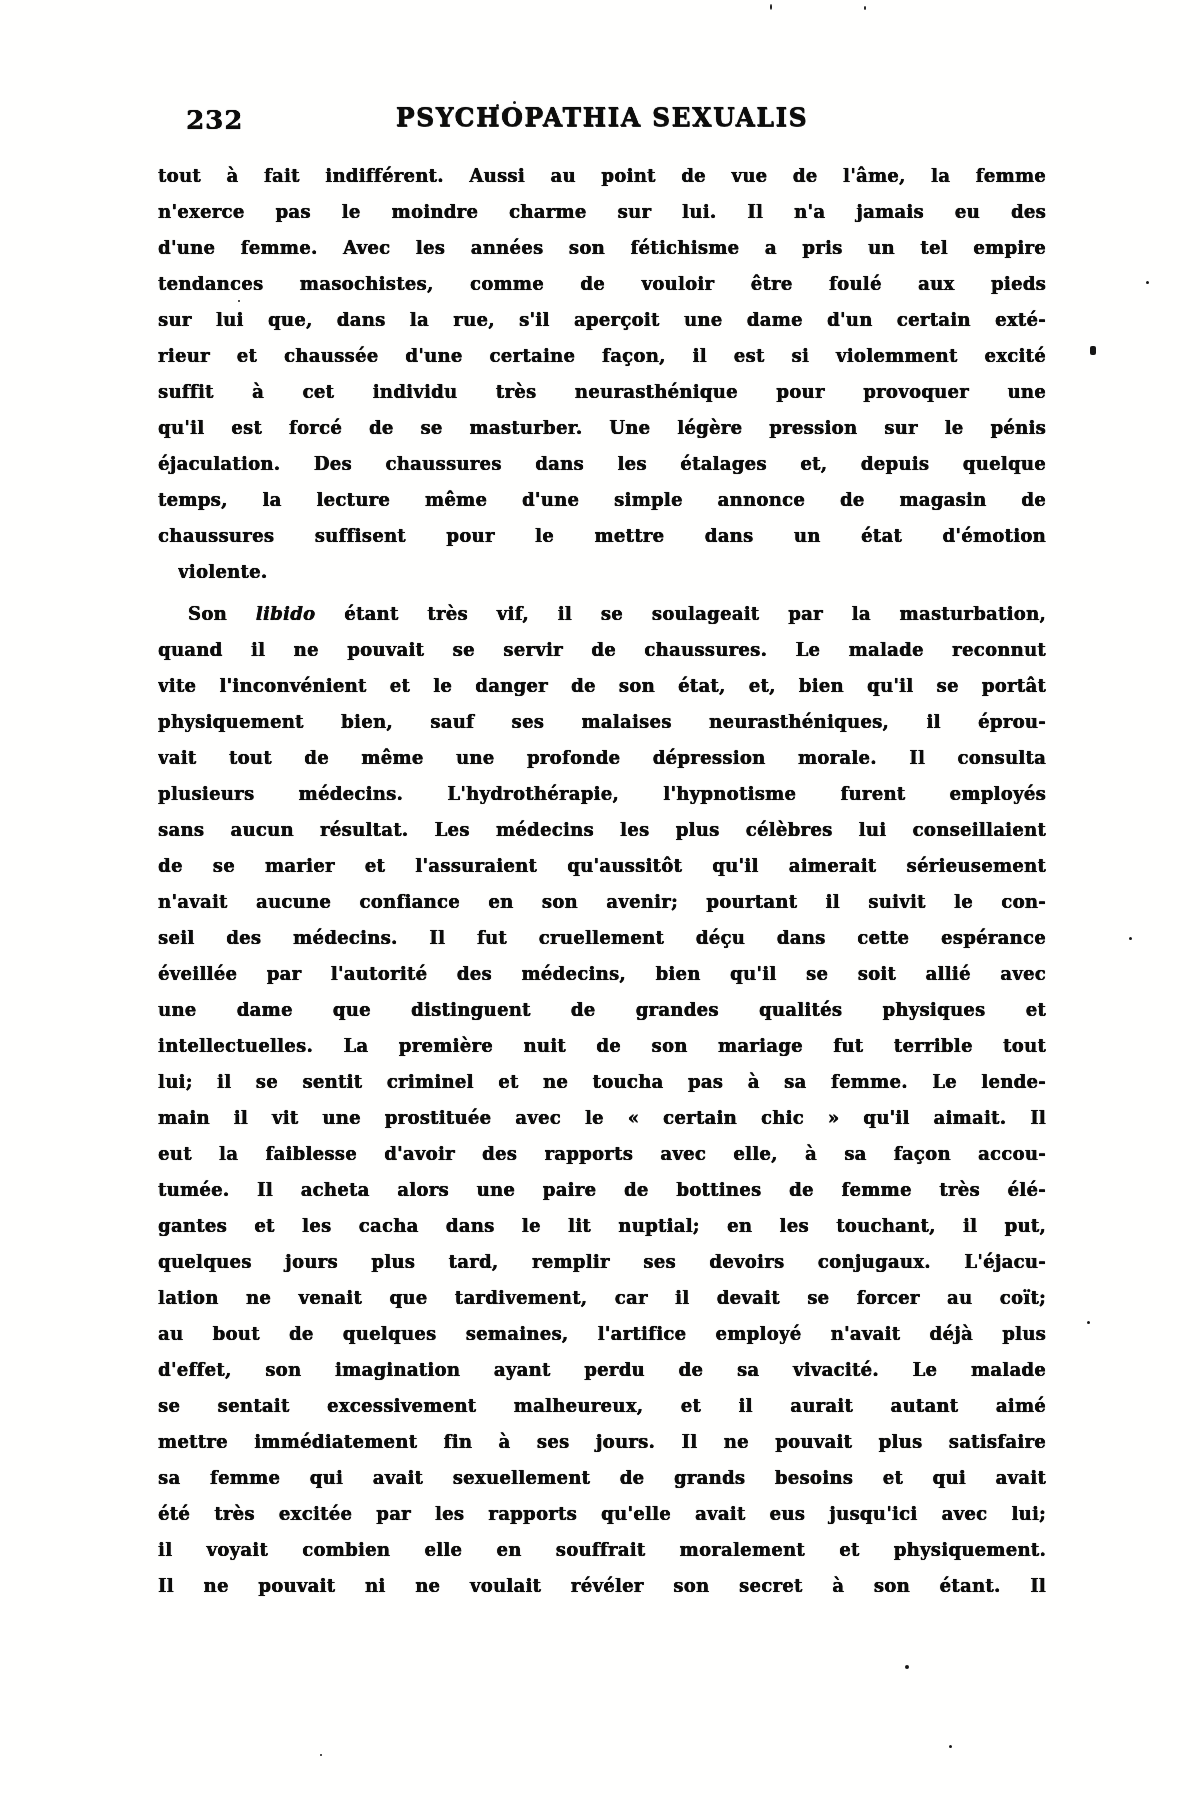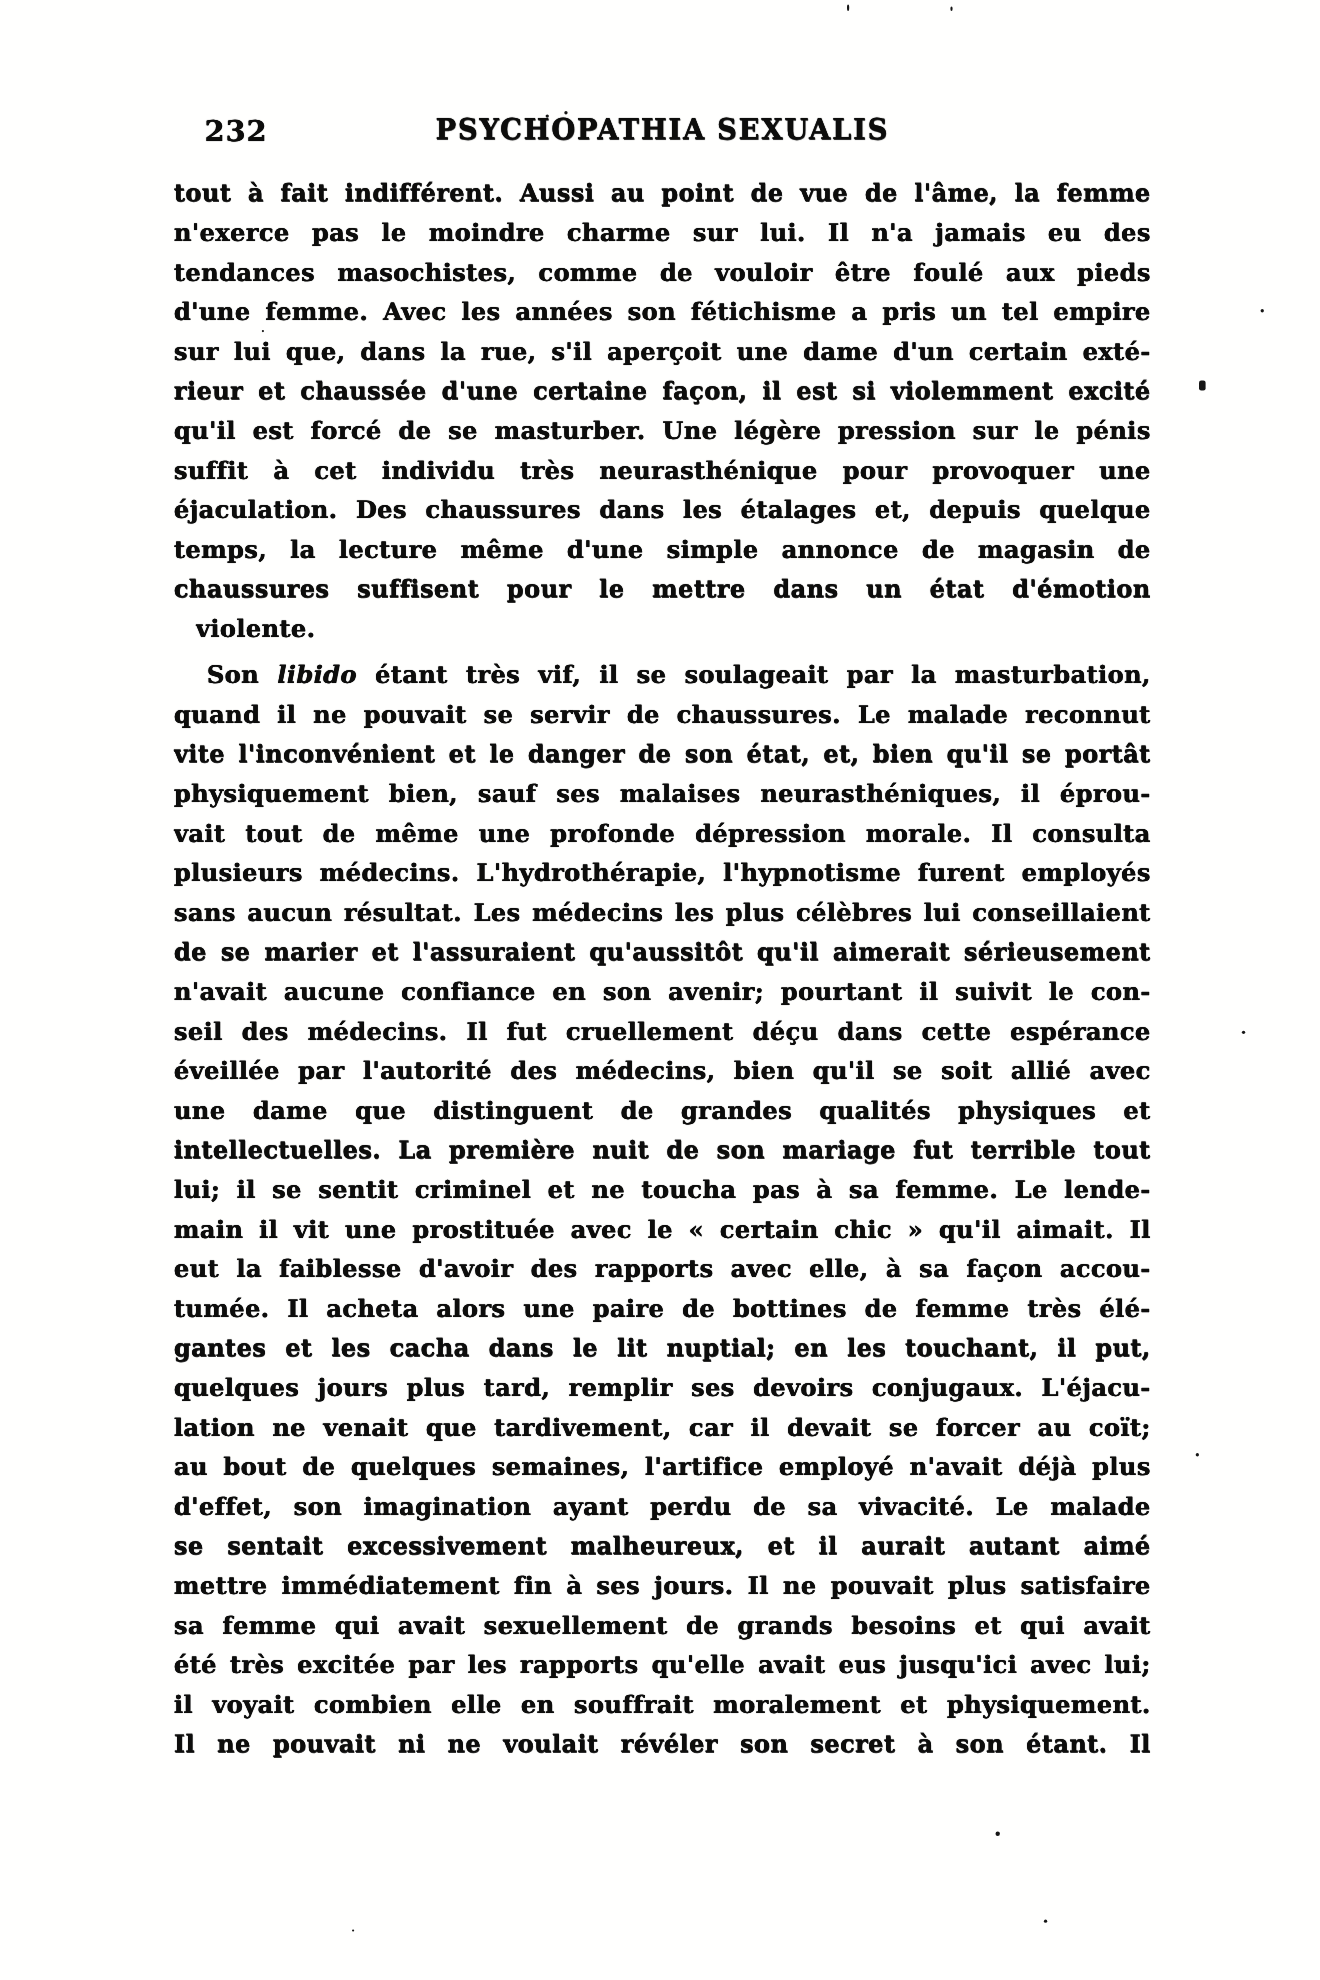--- a/index.html
+++ b/index.html
@@ -51,21 +51,21 @@
     position: absolute;
     left: 158px;
     top: 158px;
     width: 888px;
   }
   .para { margin: 0; padding: 0; }
   .para + .para { margin-top: 6px; }
   .line {
     height: 36px;
     line-height: 36px;
-    font-size: 22px;
+    font-size: 18px;
     font-weight: 700;
     letter-spacing: 0.3px;
     text-align: justify;
     text-align-last: justify;
     overflow: hidden;
     white-space: normal;
     text-shadow: 0 0 0.7px #000, 0.35px 0.35px 0.5px rgba(0,0,0,.8);
   }
   .line.para-end { text-align-last: left; margin-left: 20px; }
   .line.indent { text-indent: 30px; }
@@ -84,26 +84,26 @@
 
   <div class="header">
     <span class="pagenum">232</span>
     <span class="running-title">PSYCHOPATHIA SEXUALIS</span>
   </div>
 
   <div class="textblock">
       <div class="para">
         <div class="line">tout à fait indifférent. Aussi au point de vue de l'âme, la femme</div>
         <div class="line">n'exerce pas le moindre charme sur lui. Il n'a jamais eu des</div>
+        <div class="line">d'une femme. Avec les années son fétichisme a pris un tel empire</div>
         <div class="line">tendances masochistes, comme de vouloir être foulé aux pieds</div>
-        <div class="line">d'une femme. Avec les années son fétichisme a pris un tel empire</div>
         <div class="line">sur lui que, dans la rue, s'il aperçoit une dame d'un certain exté-</div>
         <div class="line">rieur et chaussée d'une certaine façon, il est si violemment excité</div>
+        <div class="line">suffit à cet individu très neurasthénique pour provoquer une</div>
         <div class="line">qu'il est forcé de se masturber. Une légère pression sur le pénis</div>
-        <div class="line">suffit à cet individu très neurasthénique pour provoquer une</div>
         <div class="line">éjaculation. Des chaussures dans les étalages et, depuis quelque</div>
         <div class="line">temps, la lecture même d'une simple annonce de magasin de</div>
         <div class="line">chaussures suffisent pour le mettre dans un état d'émotion</div>
         <div class="line para-end">violente.</div>
       </div>
       <div class="para">
         <div class="line indent">Son <i>libido</i> étant très vif, il se soulageait par la masturbation,</div>
         <div class="line">quand il ne pouvait se servir de chaussures. Le malade reconnut</div>
         <div class="line">vite l'inconvénient et le danger de son état, et, bien qu'il se portât</div>
         <div class="line">physiquement bien, sauf ses malaises neurasthéniques, il éprou-</div>

